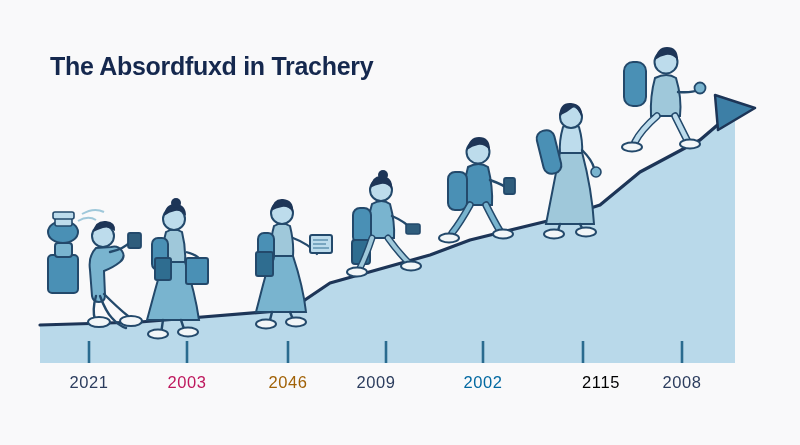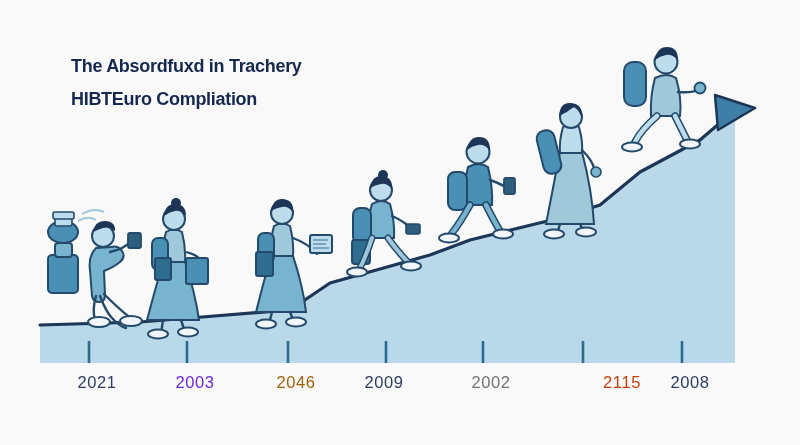--- a/index.html
+++ b/index.html
@@ -9,36 +9,34 @@
     font-family:"Liberation Sans",sans-serif;
     overflow:hidden;
     position:relative;
   }
   #stage{position:absolute;inset:0;}
   svg.layer{position:absolute;left:0;top:0;width:800px;height:445px;}
   .title-block{
     position:absolute;left:50px;top:50px;
     color:#15284e;
     font-weight:bold;
-    font-size:18px;
+    font-size:25px;
     line-height:33px;
     letter-spacing:-0.3px;
     white-space:nowrap;
-    margin-left:21px;
   }
   .title-line{display:block;}
   .xlabel{
     position:absolute;
     color:#2c3d5e;
     font-size:16.5px;
     letter-spacing:0.6px;
     transform:translateX(-50%);
     top:373px;
     white-space:nowrap;
-    margin-left:8px;
   }
 </style>
 </head>
 <body>
 
 <div id="stage">
 
   <svg class="layer" viewBox="0 0 800 445">
     <defs>
       <clipPath id="bandclip">
@@ -188,25 +186,24 @@
       <path d="M675 116 q8 16 12 24" stroke="#23496b" stroke-width="7.5" fill="none" stroke-linecap="round"></path>
       <path d="M657 116 q-16 14 -22 26" stroke="#bddcec" stroke-width="4.5" fill="none" stroke-linecap="round"></path>
       <path d="M675 116 q8 16 12 24" stroke="#bddcec" stroke-width="4.5" fill="none" stroke-linecap="round"></path>
       <ellipse cx="632" cy="147" rx="10" ry="4.5" fill="#f2f6f8" stroke="#23496b" stroke-width="2"></ellipse>
       <ellipse cx="690" cy="144" rx="10" ry="4.5" fill="#f2f6f8" stroke="#23496b" stroke-width="2"></ellipse>
     </g>
   </svg>
 
   <div class="title-block">
     <span class="title-line">The Absordfuxd in Trachery</span>
-    <span class="title-line">HIBTEuro Compliation</span>
   </div>
 
   <div id="xlabels">
       <div class="xlabel" style="left: 89px; color: rgb(44, 61, 94);">2021</div>
-      <div class="xlabel" style="left: 187px; color: #6d28d9;">2003</div>
+      <div class="xlabel" style="left: 187px; color: #be185d;">2003</div>
       <div class="xlabel" style="left: 288px; color: #a16207;">2046</div>
       <div class="xlabel" style="left: 376px; color: rgb(44, 61, 94);">2009</div>
-      <div class="xlabel" style="left: 483px; color: #737373;">2002</div>
-      <div class="xlabel" style="left: 614px; color: #c2410c; text-align: right;">2115</div>
+      <div class="xlabel" style="left: 483px; color: #0369a1;">2002</div>
+      <div class="xlabel" style="left: 601px; color: #000000; text-align: right;">2115</div>
       <div class="xlabel" style="left: 682px; color: rgb(44, 61, 94);">2008</div>
     </div>
 </div>
 
 </body></html>

